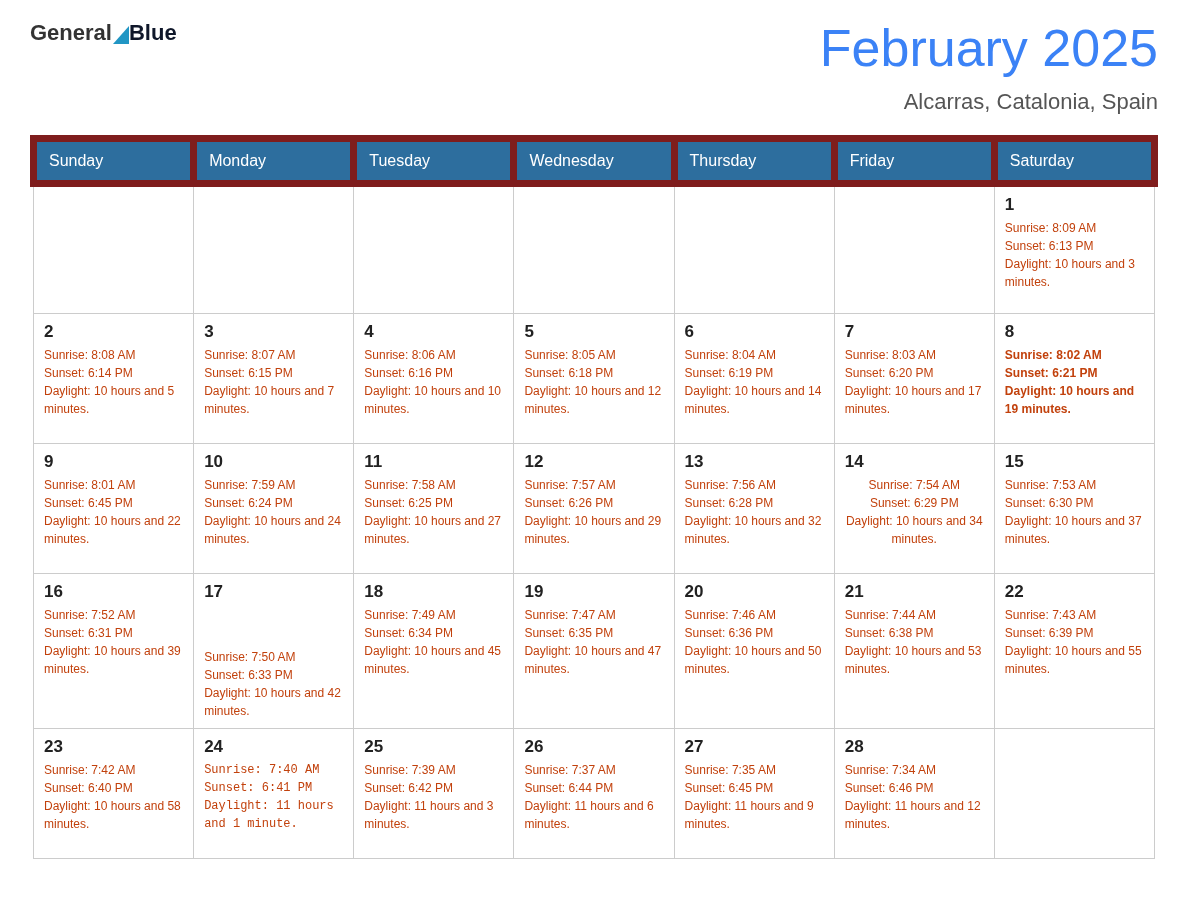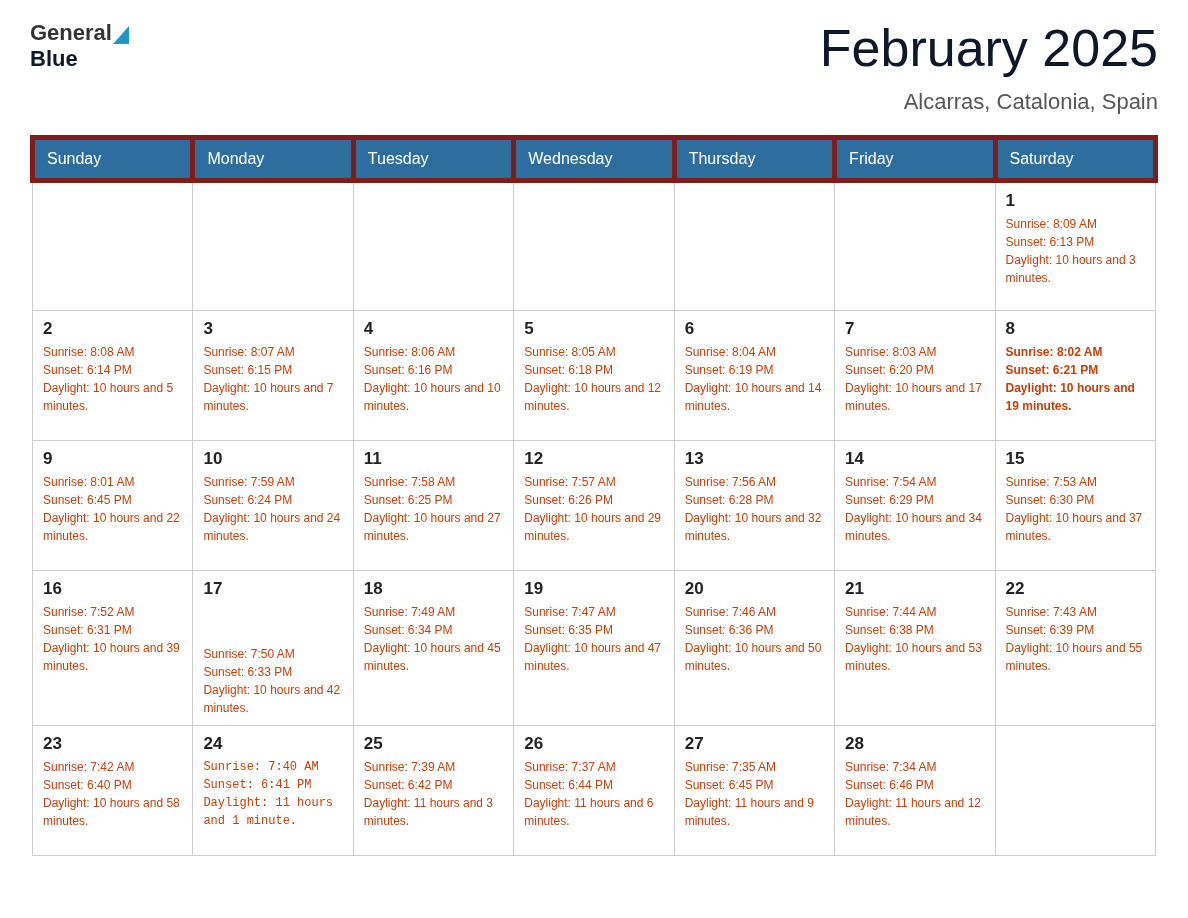--- a/index.html
+++ b/index.html
@@ -26,52 +26,52 @@
       font-weight: bold;
       color: #333;
     }
     .logo-text-blue {
       font-size: 22px;
       font-weight: bold;
       color: #0f172a;
     }
     .logo-wrapper {
       display: flex;
-      flex-direction: column;
+      flex-direction: row;
     }
     .logo-top {
       display: flex;
       align-items: flex-end;
     }
     .title-section {
       text-align: right;
     }
     .month-title {
       font-size: 52px;
       font-weight: normal;
-      color: #0f172a;
+      color: #3b82f6;
       line-height: 1.1;
     }
     .location-subtitle {
       font-size: 22px;
       color: #555;
       margin-top: 12px;
     }
     .calendar {
       width: 100%;
       border-collapse: collapse;
     }
     .calendar th {
       background-color: #2d6e9e;
       color: #fff;
       font-size: 16px;
       font-weight: normal;
       padding: 10px 12px;
       text-align: left;
-      border: 5px solid #7f1d1d;
+      border: 7px solid #7f1d1d;
     }
     .calendar td {
       border: 1px solid #ccc;
       vertical-align: top;
       padding: 8px 10px;
       width: 14.28%;
       min-height: 120px;
       height: 130px;
     }
     .calendar tr:first-child td {
@@ -220,21 +220,21 @@
 Daylight: 10 hours and 29 minutes.</div>
         </td>
         <td>
           <span class="day-number">13</span>
           <div class="day-info" style="white-space: pre-line;">Sunrise: 7:56 AM
 Sunset: 6:28 PM
 Daylight: 10 hours and 32 minutes.</div>
         </td>
         <td>
           <span class="day-number">14</span>
-          <div class="day-info" style="white-space: pre-line;">Sunrise: 7:54 AM
+          <div class="day-info" style="white-space: pre-line; text-align: center;">Sunrise: 7:54 AM
 Sunset: 6:29 PM
 Daylight: 10 hours and 34 minutes.</div>
         </td>
         <td>
           <span class="day-number">15</span>
           <div class="day-info" style="white-space: pre-line;">Sunrise: 7:53 AM
 Sunset: 6:30 PM
 Daylight: 10 hours and 37 minutes.</div>
         </td>
       </tr>

